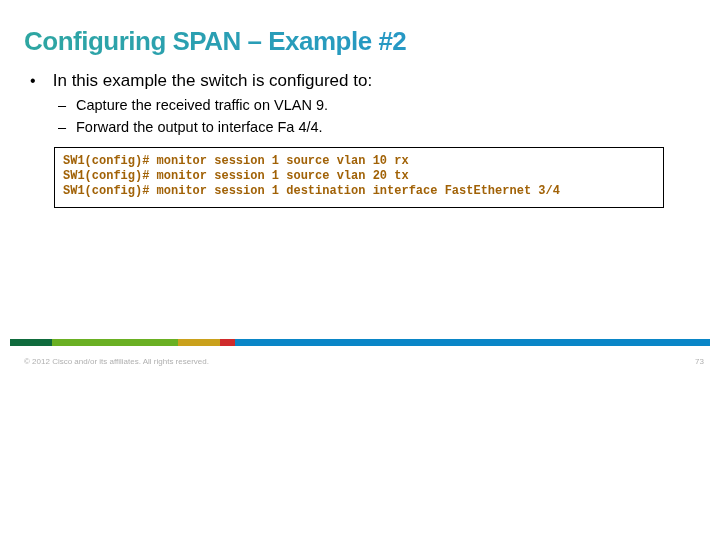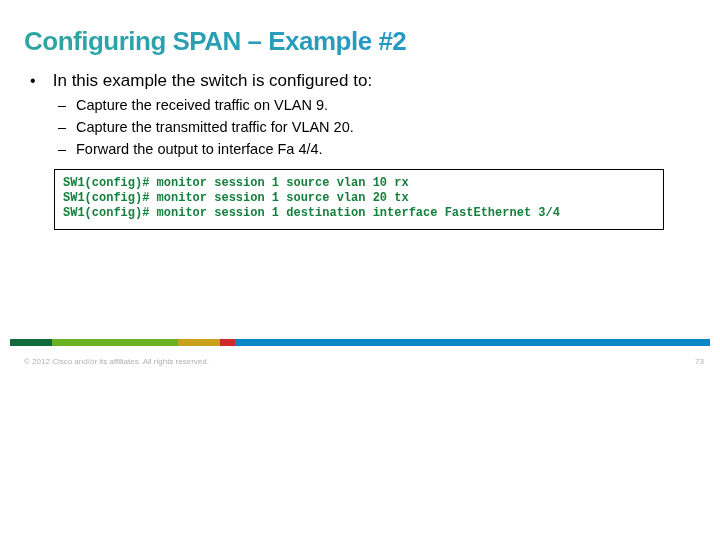--- a/index.html
+++ b/index.html
@@ -70,21 +70,21 @@
     width: 610px;
     box-sizing: border-box;
     border: 1.5px solid #000;
     background: #fff;
     padding: 6px 8px 8px 8px;
     font-family: "Courier New", Courier, monospace;
     font-size: 12px;
     font-weight: 700;
     line-height: 1.25;
     white-space: pre;
-    color: #15803d;
+    color: #a16207;
   }
   .footer-bar {
     position: absolute;
     left: 10px;
     right: 10px;
     bottom: 34px;
     height: 7px;
     display: flex;
   }
   .fb-seg { height: 100%; }
@@ -115,21 +115,20 @@
 
 <div class="slide">
   <div class="title">Configuring SPAN – Example #2</div>
 
   <div class="body">
     <ul class="top">
       <li>
         <span>In this example the switch is configured to:</span>
         <ul class="sub">
           <li><span>Capture the received traffic on VLAN 9.</span></li>
-          <li><span>Capture the transmitted traffic for VLAN 20.</span></li>
           <li><span>Forward the output to interface Fa 4/4.</span></li>
         </ul>
       </li>
     </ul>
 
     <div class="codebox"><span>SW1(config)# monitor session 1 source vlan 10 rx</span>
 <span>SW1(config)# monitor session 1 source vlan 20 tx</span>
 <span>SW1(config)# monitor session 1 destination interface FastEthernet 3/4</span></div>
   </div>
 

